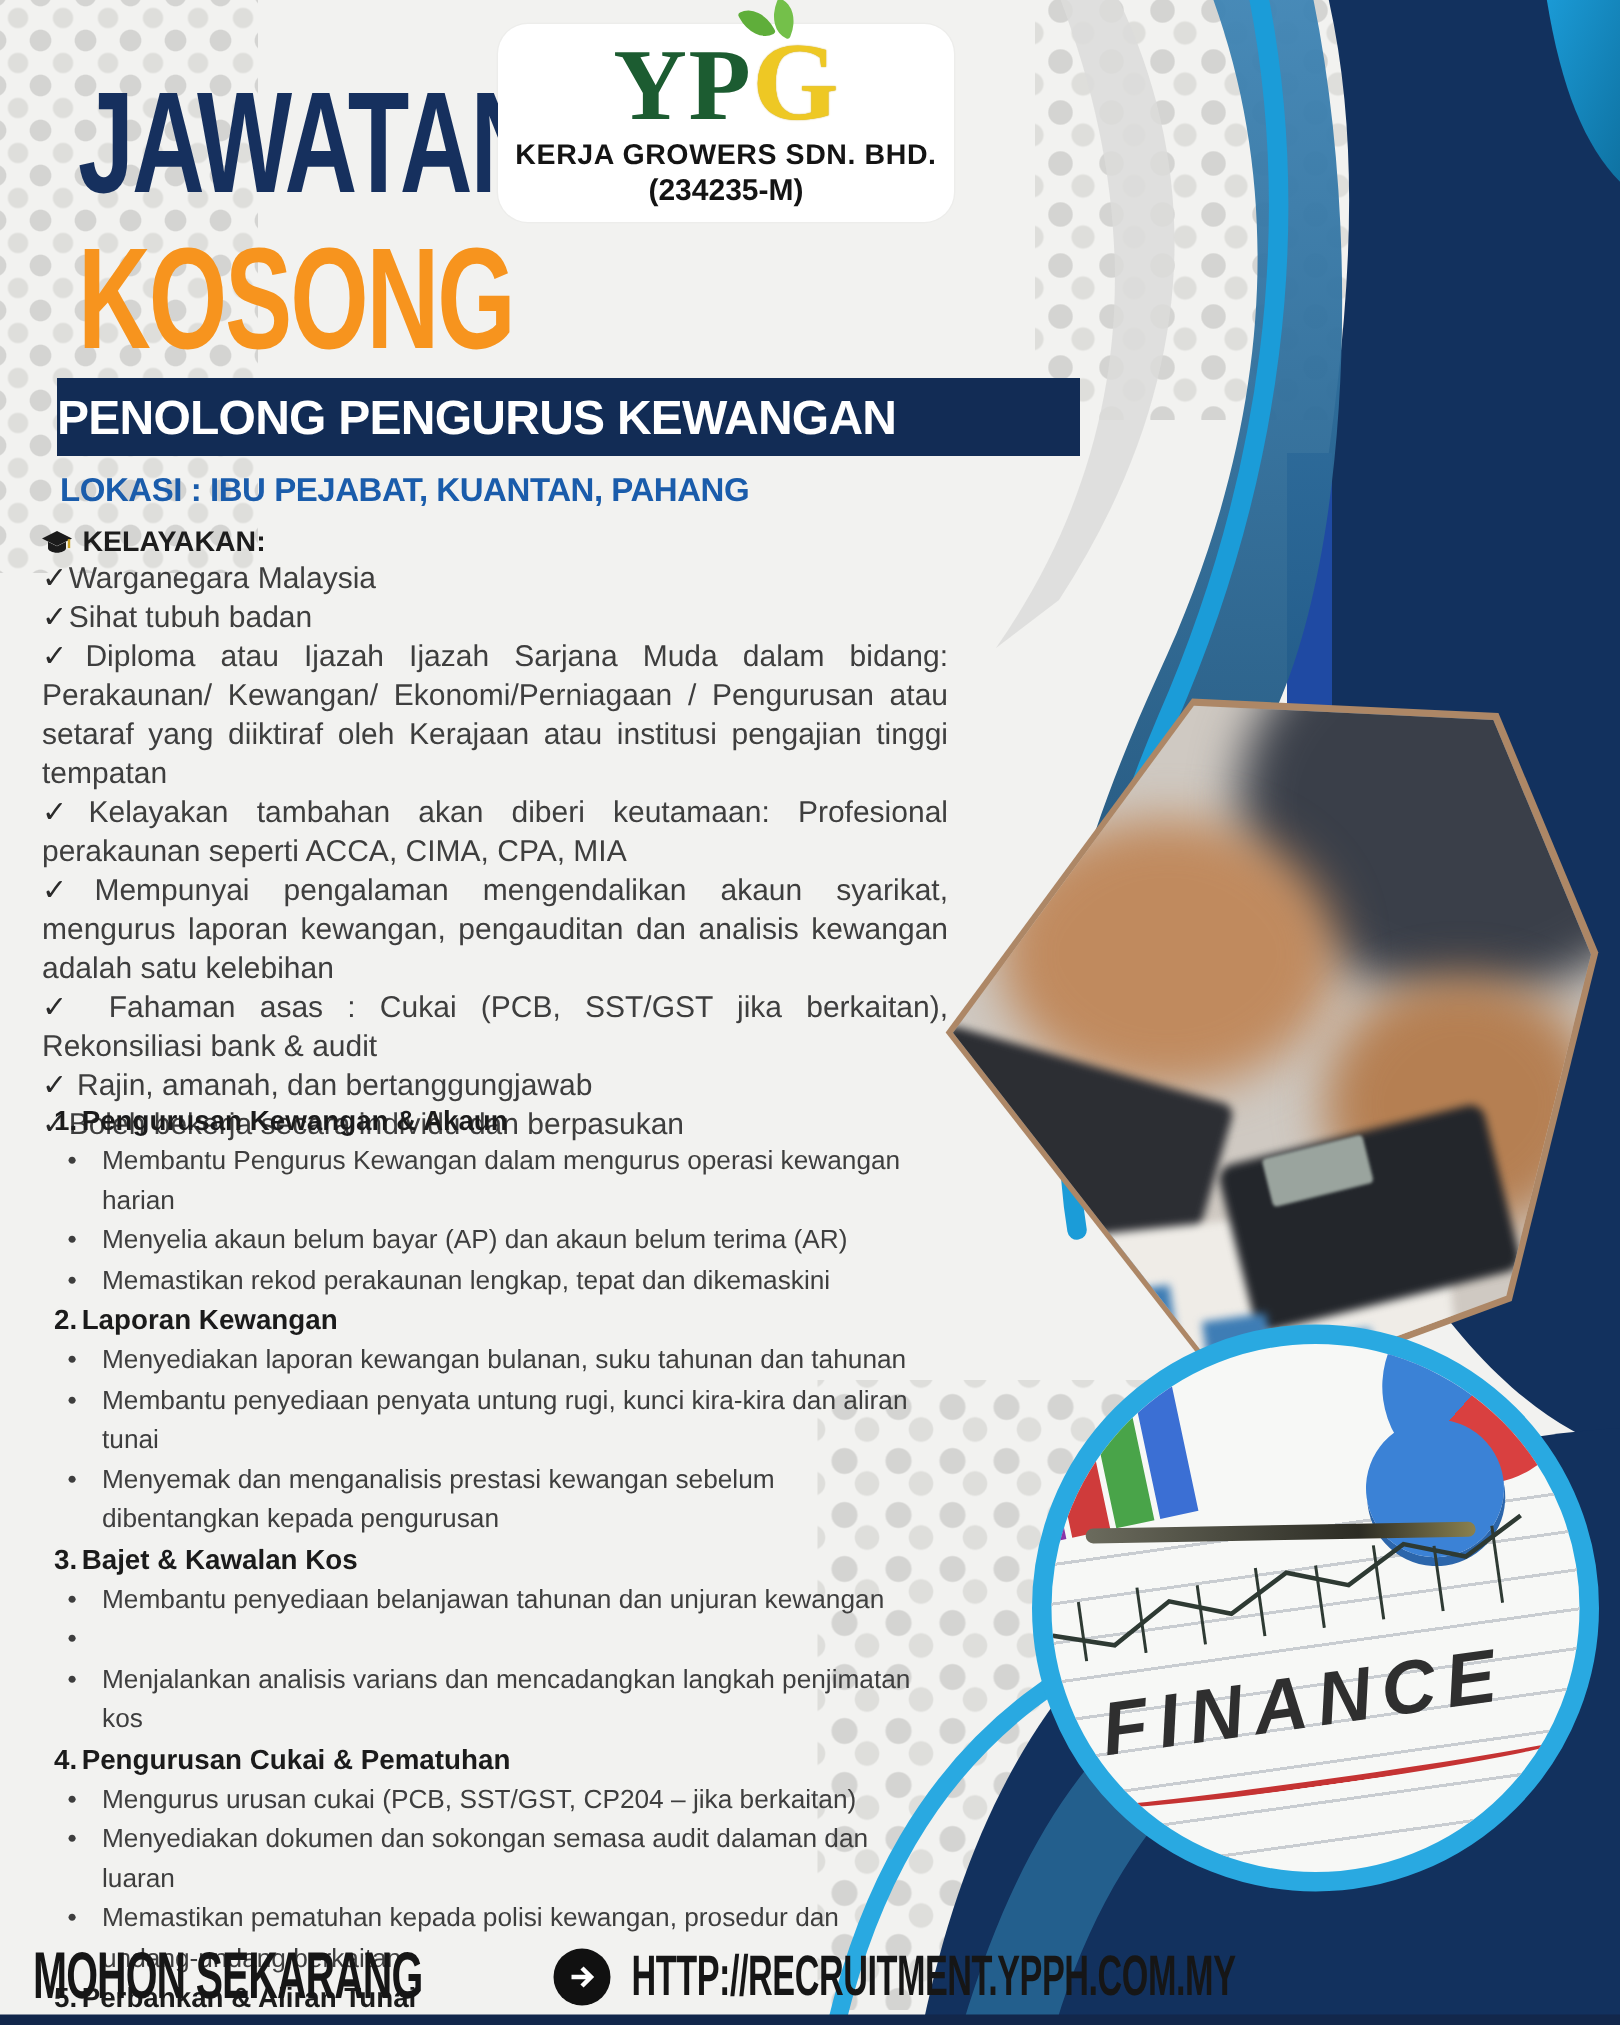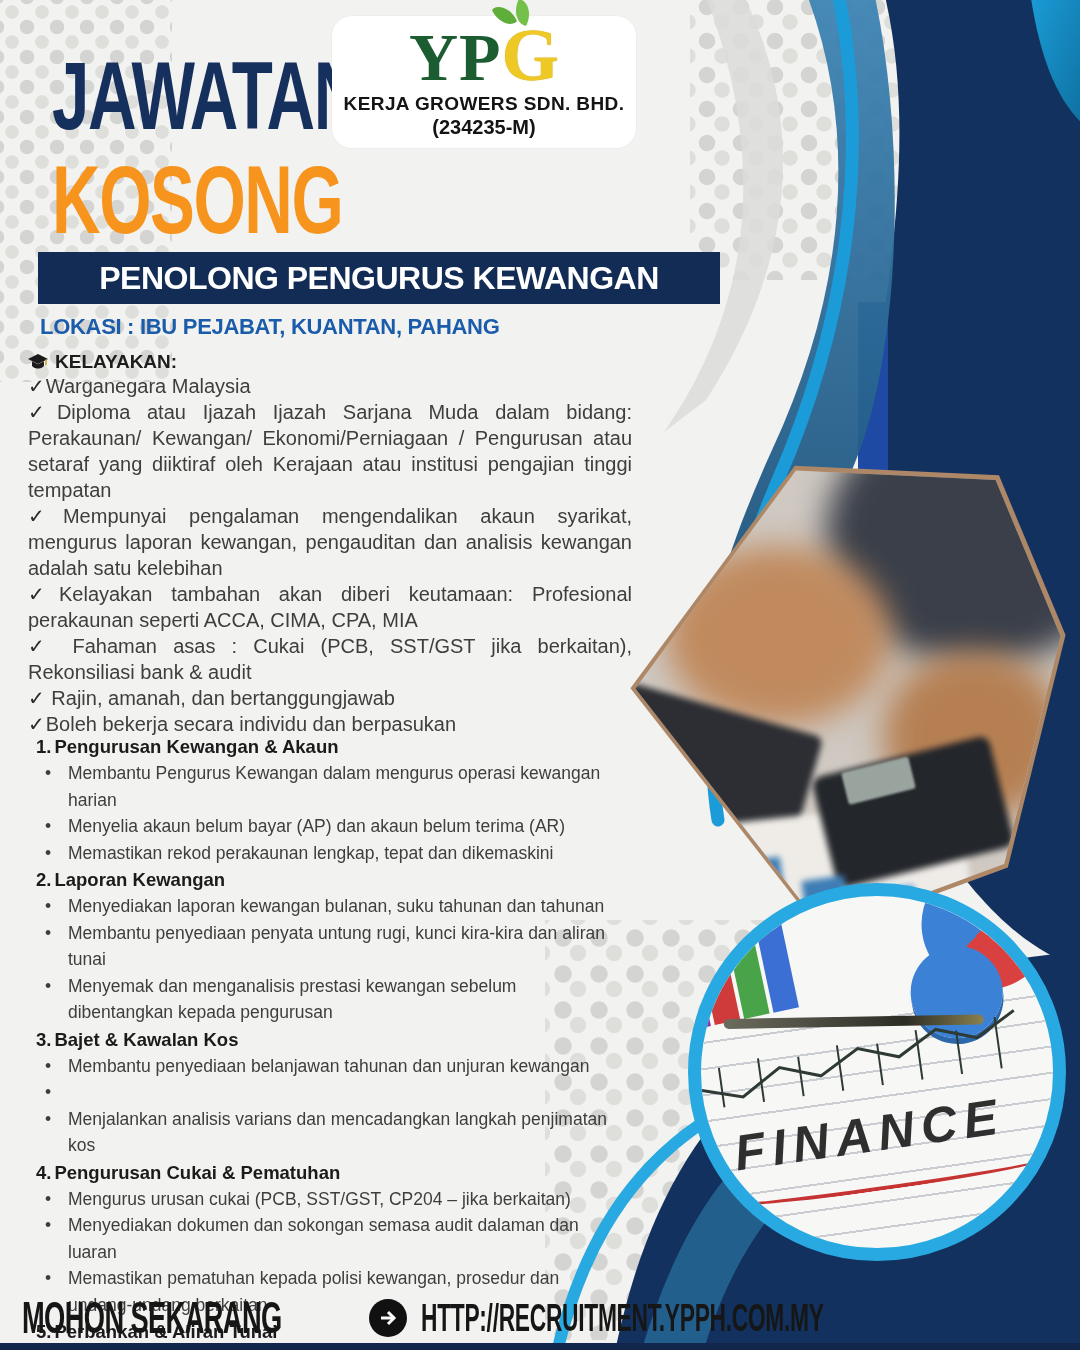--- a/index.html
+++ b/index.html
@@ -39,21 +39,21 @@
   .logo-g{font-size:74px;color:#eec824;text-shadow:0 0 1px #c09c12;}
   .leaf{position:absolute;background:#5fae3a;width:17px;height:23px;
     border-radius:2px 90% 2px 90%;}
   .leaf.a{left:58%;top:-14px;transform:rotate(-28deg);}
   .leaf.b{left:70%;top:-17px;transform:rotate(22deg);background:#74c04a;}
   .logo-company{font-size:19px;font-weight:700;color:#141414;letter-spacing:.4px;margin-top:1px;}
   .logo-reg{font-size:20px;font-weight:700;color:#141414;margin-top:1px;}
   
   .banner{
     position:absolute;left:38px;top:252px;width:682px;height:52px;
-    background:#122c55;display:flex;align-items:center;justify-content:center;
+    background:#122c55;display:flex;align-items:center;
   }
   .banner span{color:#fff;font-weight:700;font-size:32px;letter-spacing:-.5px;white-space:nowrap;}
   
   .location{position:absolute;left:40px;top:314px;color:#1a5cab;font-weight:700;
     font-size:22px;letter-spacing:-.3px;white-space:nowrap;}
   
   .sec-head{display:flex;align-items:center;gap:7px;font-size:19px;font-weight:700;color:#1d1d1d;}
   .kelayakan{position:absolute;left:28px;top:351px;width:604px;}
   .check-item{font-size:20px;line-height:26px;color:#3e3e3e;text-align:justify;margin:0;}
   .check-item .ck{font-weight:400;color:#2b2b2b;padding-right:1px;}
@@ -152,23 +152,24 @@
     <div class="sec-head">
       <svg class="icon-svg" width="20" height="17" viewBox="0 0 20 17">
         <polygon points="10,0 20,5 10,10 0,5" fill="#1b1b1b"></polygon>
         <path d="M4,7.2 L4,11.5 C4,13 7,14.5 10,14.5 C13,14.5 16,13 16,11.5 L16,7.2 L10,10.2 Z" fill="#1b1b1b"></path>
         <rect x="17.2" y="5.4" width="1.6" height="6" fill="#c9a227"></rect>
       </svg>
       <span>KELAYAKAN:</span>
     </div>
     <div id="kelayakan-list">
         <p class="check-item"><span class="ck">✓</span>Warganegara Malaysia</p>
+        <p class="check-item"><span class="ck">✓</span>Sihat tubuh badan</p>
         <p class="check-item"><span class="ck">✓</span>Diploma atau Ijazah Ijazah Sarjana Muda dalam bidang: Perakaunan/ Kewangan/ Ekonomi/Perniagaan / Pengurusan atau setaraf yang diiktiraf oleh Kerajaan atau institusi pengajian tinggi tempatan</p>
+        <p class="check-item"><span class="ck">✓</span>Kelayakan tambahan akan diberi keutamaan: Profesional perakaunan seperti ACCA, CIMA, CPA, MIA</p>
         <p class="check-item"><span class="ck">✓</span>Mempunyai pengalaman mengendalikan akaun syarikat, mengurus laporan kewangan, pengauditan dan analisis kewangan adalah satu kelebihan</p>
-        <p class="check-item"><span class="ck">✓</span>Kelayakan tambahan akan diberi keutamaan: Profesional perakaunan seperti ACCA, CIMA, CPA, MIA</p>
         <p class="check-item"><span class="ck">✓</span> Fahaman asas : Cukai (PCB, SST/GST jika berkaitan), Rekonsiliasi bank &amp; audit</p>
         <p class="check-item"><span class="ck">✓</span> Rajin, amanah, dan bertanggungjawab</p>
         <p class="check-item"><span class="ck">✓</span>Boleh bekerja secara individu dan berpasukan</p>
       </div>
   </div>
 
   <div class="skop">
     <div id="skop-list">
         <div class="skop-title">
           <span class="no">1.</span>

